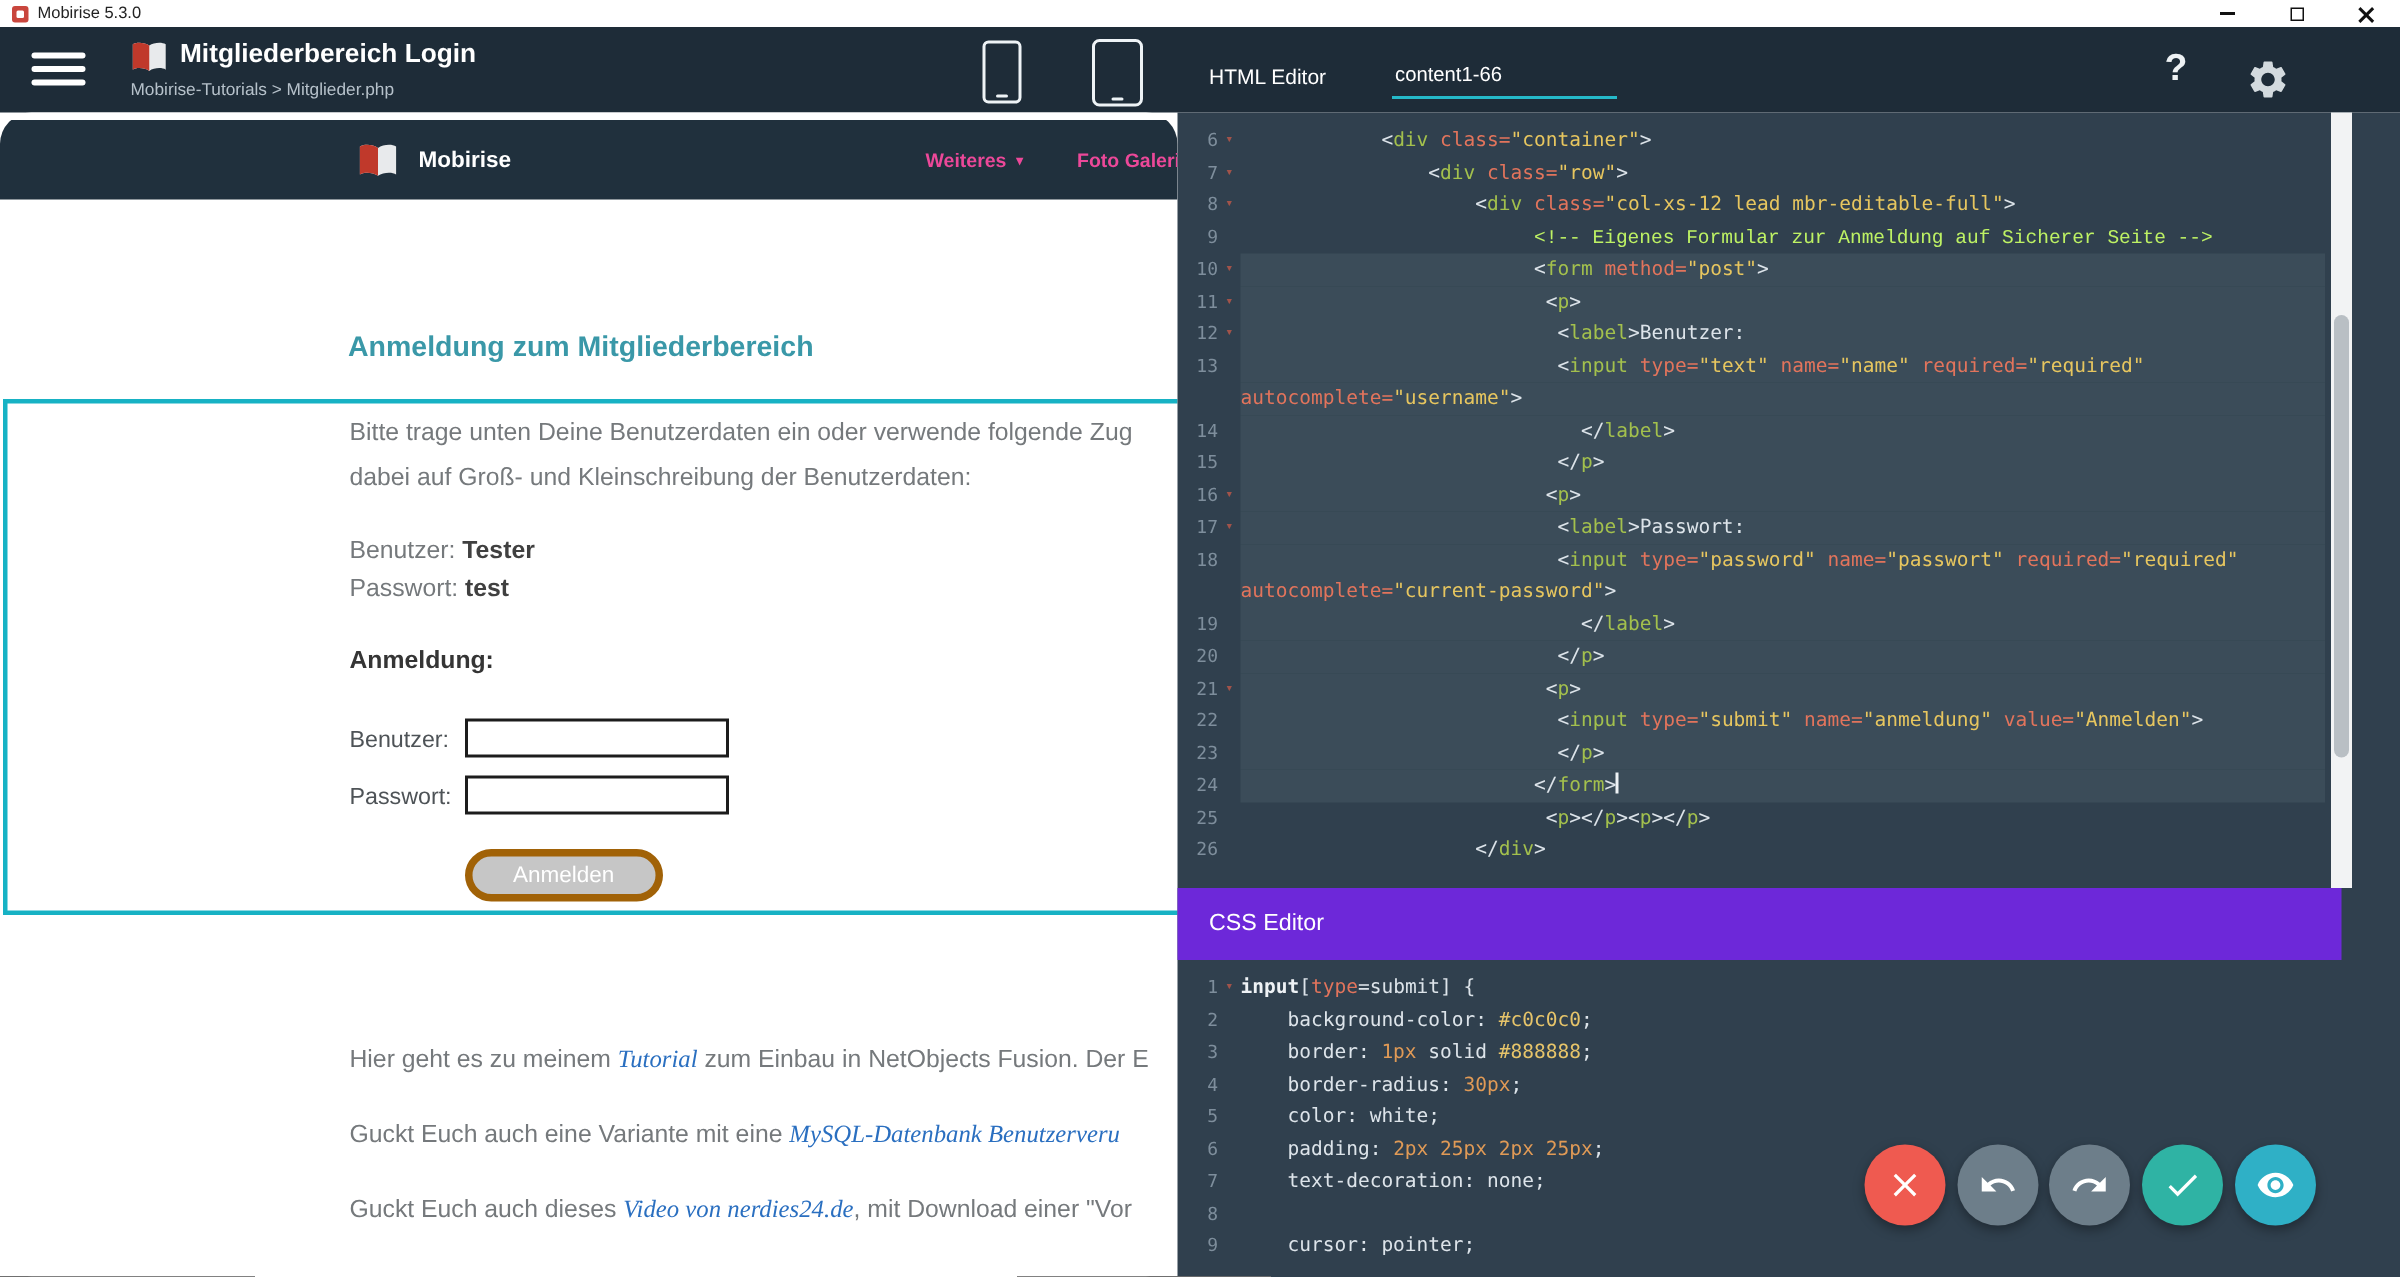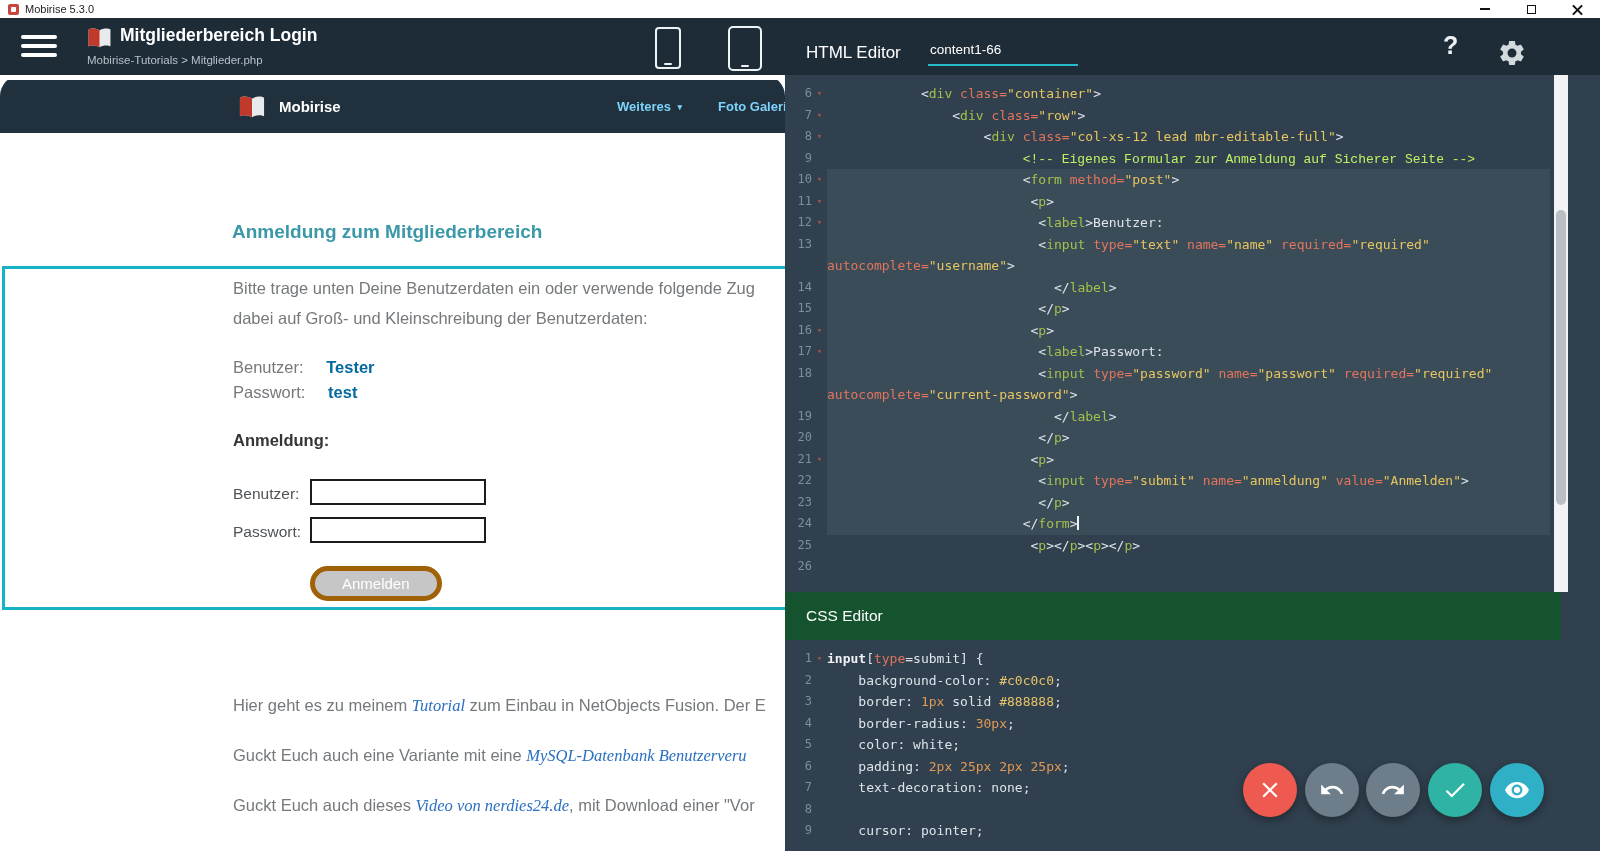--- a/index.html
+++ b/index.html
@@ -29,61 +29,61 @@
   .hamburger{left:21px;top:17px;width:36px;display:flex;flex-direction:column;gap:5px;cursor:pointer;}
   .hamburger .bar{height:4px;background:#fff;border-radius:2px;}
   .app-logo{left:86px;top:8px;width:27px;height:24px;}
   .app-title{left:120px;top:7px;font-size:17.5px;font-weight:bold;color:#fff;white-space:nowrap;}
   .app-breadcrumb{left:87px;top:36px;font-size:11.5px;color:#b6c1ca;white-space:nowrap;}
   .dev-icon{border:2px solid #eef3f6;border-radius:4px;position:absolute;}
   .dev-icon::after{content:"";position:absolute;bottom:2px;left:50%;transform:translateX(-50%);
                    width:8px;height:2px;background:#eef3f6;border-radius:1px;}
   .dev-phone{left:655px;top:9px;width:26px;height:42px;}
   .dev-tablet{left:728px;top:8px;width:34px;height:45px;border-radius:5px;}
-  .ed-title{left:806px;top:25px;font-size:17px;color:#fff;}
+  .ed-title{left:806px;top:25px;font-size:14px;color:#fff;}
   .block-input{left:928px;top:22px;width:150px;background:transparent;border:none;
                border-bottom:2px solid #25b9c9;color:#fff;font-size:13.5px;padding:2px 2px 7px;
                outline:none;font-family:"Liberation Sans",sans-serif;}
   .help-icon{left:1443px;top:13px;font-size:25px;font-weight:bold;color:#eef2f4;cursor:pointer;}
   .gear-btn{left:1497px;top:20px;width:32px;height:32px;cursor:pointer;}
   .gear-btn svg{width:30px;height:30px;fill:#d3dade;}
 
   
   .preview{position:absolute;left:0;top:75px;width:785px;height:776px;background:#fff;overflow:hidden;border-radius:21px;}
   .pnav{position:absolute;left:0;top:5px;width:785px;height:53px;background:#20303d;display:flex;align-items:center;}
   .pnav-logo{margin-left:237px;width:30px;height:26px;flex:none;}
   .pnav-brand{margin-left:12px;font-size:15px;font-weight:bold;color:#fff;}
   .pnav-links{position:absolute;left:617px;top:0;height:53px;display:flex;gap:36px;align-items:center;}
-  .pnav-link{font-size:13px;font-weight:bold;color:#7dd3fc;white-space:nowrap;cursor:pointer;}
+  .pnav-link{font-size:13px;font-weight:bold;color:#ec4899;white-space:nowrap;cursor:pointer;}
   .pnav-link .caret{font-size:9px;margin-left:4px;vertical-align:1px;}
   .sel-box{position:absolute;left:2px;top:191px;width:800px;height:344px;border:3px solid #17b2c4;pointer-events:none;}
   .pheading{position:absolute;left:232px;top:146px;margin:0;font-size:19px;font-weight:bold;
             color:#3a98a8;white-space:nowrap;}
   .pline{position:absolute;left:233px;font-size:16.5px;color:#75797c;white-space:nowrap;}
   .intro1{top:204px;} .intro2{top:234px;}
   .cred1{top:283px;} .cred2{top:308px;}
-  .cred b{color:#0369a1;margin-left:18px;}
+  .cred b{color:#404040;}
   .formtitle{top:356px;color:#353535;font-weight:bold;text-align:center;}
   .flabel{position:absolute;left:233px;font-size:15.5px;color:#4e5357;white-space:nowrap;}
   .flabel1{top:410px;} .flabel2{top:448px;}
   .finput{position:absolute;left:310px;width:176px;height:26px;border:2px solid #1c1c1c;background:#fff;}
   .finput1{top:404px;} .finput2{top:442px;}
   .pbutton{position:absolute;left:310px;top:491px;background:#c6c6c6;border:5px solid #a16207;
            border-radius:30px;color:#fff;font-size:15px;padding:4px 27px;cursor:pointer;white-space:nowrap;}
   .para{position:absolute;left:233px;font-size:16.5px;color:#75797c;white-space:nowrap;}
   .para0{top:621px;} .para1{top:671px;} .para2{top:721px;}
   .plink{color:#2a6fc0;font-family:"Liberation Serif",serif;font-style:italic;cursor:pointer;text-decoration:none;}
 
   
   .editor-panel{position:absolute;left:785px;top:75px;width:815px;height:776px;background:#30404e;}
   .code{position:absolute;left:0;width:815px;overflow:hidden;padding-top:8px;
         font-family:"DejaVu Sans Mono",monospace;font-size:13px;}
   .code-html{top:0;height:517px;}
   .code-css{top:565px;height:211px;}
-  .css-header{position:absolute;left:0;top:517px;width:776px;height:48px;background:#14532d;
+  .css-header{position:absolute;left:0;top:517px;width:776px;height:48px;background:#6d28d9;
               display:flex;align-items:center;}
   .css-header span{margin-left:21px;font-size:15.5px;color:#fff;}
   .crow{display:flex;height:21.5px;line-height:21.5px;}
   .ln{width:27px;text-align:right;color:#7e8e9c;font-size:12px;flex:none;}
   .fold{width:15px;flex:none;text-align:center;font-size:9px;color:#a1534a;cursor:pointer;}
   .cl{flex:1;margin-right:50px;white-space:pre;overflow:hidden;}
   .cl.sel{background:#3b4c59;}
   .tk-p{color:#dde4ea;} .tk-t{color:#a3c04d;} .tk-a{color:#e2745c;} .tk-s{color:#e7c65f;}
   .tk-c{color:#bef264;font-family:Liberation Mono, monospace;} .tk-n{color:#e09a56;} .tk-v{color:#e6c46a;} .tk-b{color:#eef2f5;font-weight:bold;}
   .caret{display:inline-block;width:2px;height:14px;background:#eef2f5;vertical-align:-2px;}
@@ -291,20 +291,21 @@
           <span class="cl sel"><span class="tk-p">                         &lt;/</span><span class="tk-t">form</span><span class="tk-p">&gt;</span><span class="caret"></span></span>
         </div>
         <div class="crow">
           <span class="ln">25</span>
           <span class="fold"></span>
           <span class="cl"><span class="tk-p">                          &lt;</span><span class="tk-t">p</span><span class="tk-p">&gt;</span><span class="tk-p">&lt;/</span><span class="tk-t">p</span><span class="tk-p">&gt;</span><span class="tk-p">&lt;</span><span class="tk-t">p</span><span class="tk-p">&gt;</span><span class="tk-p">&lt;/</span><span class="tk-t">p</span><span class="tk-p">&gt;</span></span>
         </div>
         <div class="crow">
           <span class="ln">26</span>
           <span class="fold"></span>
+          <span class="cl"><span class="tk-p">                    &lt;/</span><span class="tk-t">div</span><span class="tk-p">&gt;</span></span>
         </div>
       </div>
     <div class="css-header">
       <span>CSS Editor</span>
     </div>
     <div class="code code-css" id="css-code">
         <div class="crow">
           <span class="ln">1</span>
           <span class="fold">▾</span>
           <span class="cl"><span class="tk-b">input</span><span class="tk-p">[</span><span class="tk-a">type</span><span class="tk-p">=submit] {</span></span>

